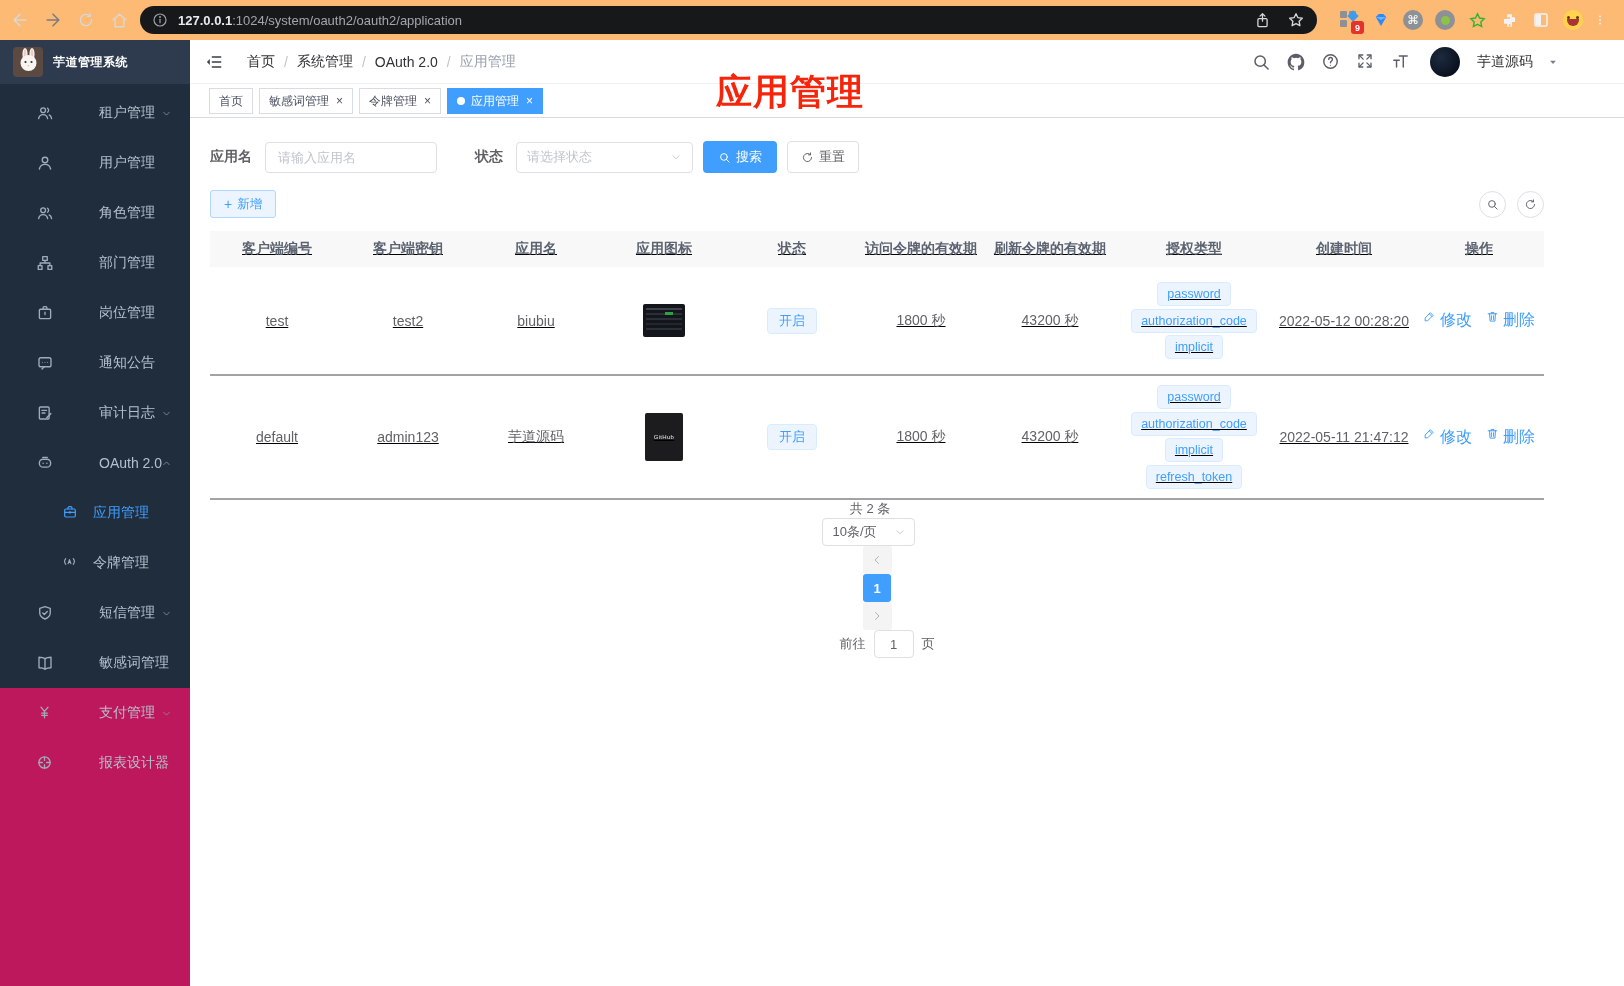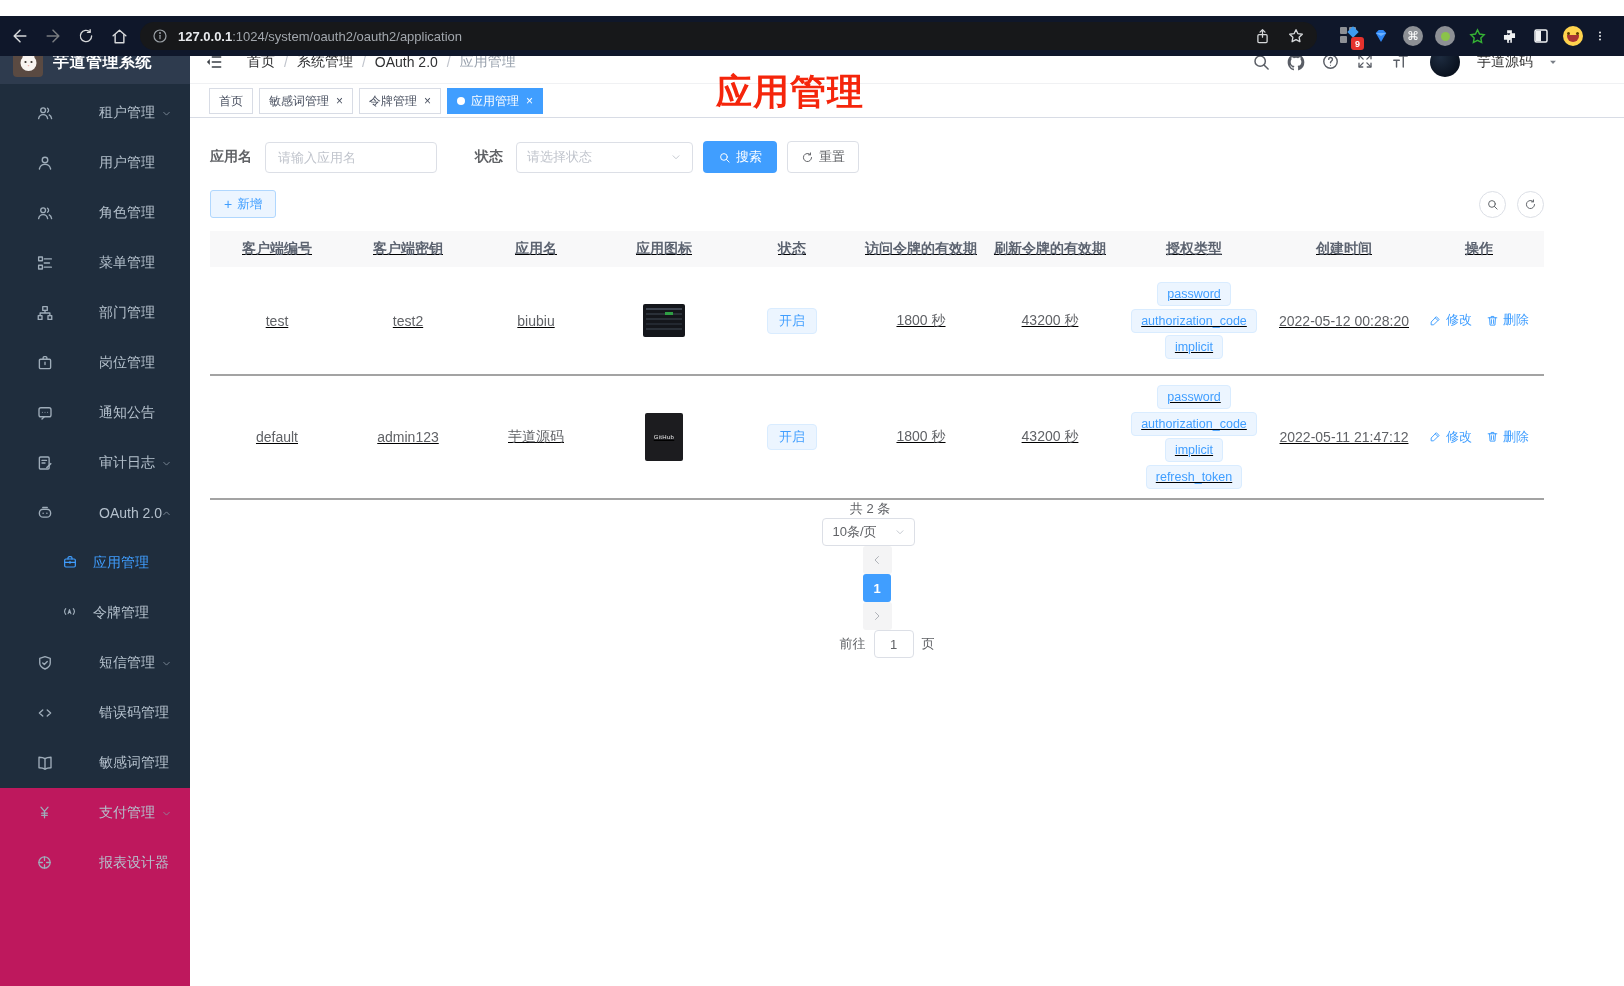--- a/index.html
+++ b/index.html
@@ -1,20 +1,20 @@
 <!DOCTYPE html>
 <html><head>
 <meta charset="utf-8">
 <style>
   * { margin:0; padding:0; box-sizing:border-box; }
   html,body { width:1624px; height:986px; overflow:hidden; font-family:"Liberation Sans", sans-serif; background:#fff; }
   svg { display:block; }
 
   
-  .bbar { position:absolute; top:16px; left:0; width:1624px; height:40px; background:#0f172a; z-index:100; }
+  .bbar { position:absolute; top:0; left:0; width:1624px; height:40px; background:#fdba74; z-index:100; }
   .bnav { position:absolute; left:10px; top:0; height:40px; display:flex; align-items:center; gap:13px; }
   .bicon { width:20px; height:20px; color:#d6d8da; display:flex; align-items:center; justify-content:center; }
   .bicon.dim { color:#797c80; }
   .url-pill { position:absolute; left:140px; top:6px; width:1177px; height:28px; border-radius:14px; background:#17181a; display:flex; align-items:center; padding:0 12px; }
   .url-pill .info { color:#9aa0a6; margin-right:10px; }
   .url-text { font-size:13px; white-space:nowrap; overflow:hidden; }
   .url-text .host { color:#e8eaed; }
   .url-text .path { color:#a2a7ad; }
   .pill-right { position:absolute; right:12px; top:0; height:28px; display:flex; align-items:center; gap:16px; color:#cfd2d6; }
   .ext-row { position:absolute; left:1338px; top:0; height:40px; display:flex; align-items:center; gap:10px; }
@@ -24,21 +24,21 @@
   .diam { position:absolute; width:8px; height:8px; background:#3e9bf0; transform:rotate(45deg); }
   .circle-ext { width:20px; height:20px; border-radius:50%; background:#8d9095; display:flex; align-items:center; justify-content:center; color:#fff; font-size:12px; }
   .gdot { width:9px; height:9px; border-radius:50%; background:#8bc34a; }
   .emoji-face { width:20px; height:20px; border-radius:50%; background:#ffd34d; position:relative; }
   .emoji-face:before { content:""; position:absolute; left:4px; top:6px; width:3px; height:3px; border-radius:50%; background:#5b3b00; box-shadow:9px 0 0 #5b3b00; }
   .emoji-face:after { content:""; position:absolute; left:4px; top:9px; width:12px; height:7px; border-radius:0 0 10px 10px; background:#a33; }
 
   
   .sidebar { position:absolute; left:0; top:40px; width:190px; height:946px; background:#1f2d3d; display:flex; flex-direction:column; z-index:40; }
   .logo { height:44px; background:#2e3b4e; display:flex; align-items:center; padding-left:13px; gap:10px; flex:0 0 auto; }
-  .logo-title { color:#fff; font-size:16px; font-weight:700; letter-spacing:.5px; }
+  .logo-title { color:#fff; font-size:12px; font-weight:700; letter-spacing:.5px; }
   .menu-dark { padding-top:4px; flex:0 0 auto; }
   .menu-light { background:#be185d; flex:1 1 auto; }
   .menu-item { height:50px; display:flex; align-items:center; color:#b4c0cc; font-size:14px; cursor:pointer; position:relative; }
   .menu-item .mi-icon { width:18px; height:18px; margin-right:13px; color:#9fadba; flex:0 0 auto; }
   .menu-item.indent1 { padding-left:36px;gap:32px; }
   .menu-item.indent2 { padding-left:62px; }
   .menu-item.active { color:#409eff; }
   .menu-item.active .mi-icon { color:#409eff; }
   .mi-chevron { position:absolute; right:18px; color:#8794a2; }
 
@@ -87,21 +87,21 @@
   thead th { height:36px; background:#f8f8f9; color:#5c6370; font-size:14px; font-weight:700; text-align:center; }
   tbody td { text-align:center; font-size:14px; color:#606266; border-bottom:2px solid #a3a3a3; vertical-align:middle; }
   tbody tr.r1 td { height:108px; }
   tbody tr.r2 td { height:124px; }
   .tag { display:inline-block; background:#ecf5ff; border:1px solid #d9ecff; color:#409eff; border-radius:4px; font-size:13px; height:26px; line-height:24px; padding:0 11px; }
   .grant-tags .tag { display:block; width:max-content; margin:2.5px auto; height:24px; line-height:22px; font-size:12.5px; padding:0 9px; }
   .thumb1 { width:42px; height:33px; margin:0 auto; border-radius:2px; background:#14161b; position:relative; overflow:hidden; }
   .thumb1:before { content:""; position:absolute; left:3px; top:4px; width:36px; height:2px; background:#3d4450; box-shadow:0 5px 0 #2a3038, 0 10px 0 #2a3038, 0 15px 0 #232830, 0 20px 0 #2a3038; }
   .thumb1:after { content:""; position:absolute; left:22px; top:8px; width:8px; height:3px; background:#2f9e44; }
   .thumb2 { width:38px; height:48px; margin:0 auto; border-radius:2px; background:#1c1c1f; color:#e9e9ea; font-size:6px; display:flex; align-items:center; justify-content:center; letter-spacing:.3px; }
-  .act-link { display:inline-flex; align-items:center; gap:4px; color:#409eff; font-size:13px; cursor:pointer; }
+  .act-link { display:inline-flex; align-items:flex-start; gap:4px; color:#409eff; font-size:16px; cursor:pointer; }
   .act-link + .act-link { margin-left:14px; }
   .act-link svg { width:13px; height:13px; }
 
   .pagination { display:flex; align-items:center; justify-content:flex-end; font-size:13px; color:#606266;flex-direction:column; }
   .pg-total { margin-right:14px; }
   .pg-size { width:93px; height:28px; border:1px solid #dcdfe6; border-radius:4px; display:flex; align-items:center; justify-content:space-between; padding:0 8px 0 10px; cursor:pointer; margin-right:18px; }
   .pg-size .chev { color:#c0c4cc; }
   .pg-btn { width:29px; height:28px; background:#f4f4f5; border-radius:3px; display:flex; align-items:center; justify-content:center; color:#a8abb2; cursor:pointer; margin:0 6px; }
   .pg-num { width:28px; height:28px; background:#409eff; color:#fff; border-radius:3px; display:flex; align-items:center; justify-content:center; font-weight:700; cursor:pointer; margin:0 6px; }
   .pg-goto { margin-left:20px; display:flex; align-items:center; gap:8px; }
@@ -257,30 +257,20 @@
             <path d="M3.5 19.5c.7-3.8 3.1-5.3 6-5.3s5.3 1.5 6 5.3"></path>
             <path d="M15.3 5.6a3.2 3.2 0 0 1 0 5.4"></path>
             <path d="M17.6 14.6c1.9.8 2.8 2.3 3.2 4.9"></path>
           </svg>
         </span>
         <span class="mi-label">角色管理</span>
       </div>
       <div class="menu-item indent1">
         <span class="mi-icon">
           <svg width="18" height="18" viewBox="0 0 24 24" fill="none" stroke="currentColor" stroke-width="1.8" stroke-linecap="round" stroke-linejoin="round">
-            <rect x="3.5" y="4" width="5" height="5"></rect>
-            <rect x="3.5" y="15" width="5" height="5"></rect>
-            <path d="M11 6.5h9.5M11 17.5h9.5M11 12h7"></path>
-          </svg>
-        </span>
-        <span class="mi-label">菜单管理</span>
-      </div>
-      <div class="menu-item indent1">
-        <span class="mi-icon">
-          <svg width="18" height="18" viewBox="0 0 24 24" fill="none" stroke="currentColor" stroke-width="1.8" stroke-linecap="round" stroke-linejoin="round">
             <rect x="9" y="3.5" width="6" height="5"></rect>
             <rect x="3" y="15.5" width="5" height="5"></rect>
             <rect x="16" y="15.5" width="5" height="5"></rect>
             <path d="M12 8.5v3.5M5.5 15.5V12h13v3.5"></path>
           </svg>
         </span>
         <span class="mi-label">部门管理</span>
       </div>
       <div class="menu-item indent1">
         <span class="mi-icon">
@@ -358,28 +348,20 @@
             <path d="M12 3.5l7 2.4V12c0 4-2.9 6.4-7 8-4.1-1.6-7-4-7-8V5.9z"></path>
             <path d="M9 12l2.1 2.1 3.9-4.1"></path>
           </svg>
         </span>
         <span class="mi-label">短信管理</span>
         <span class="mi-chevron">
           <svg width="11" height="11" viewBox="0 0 24 24" fill="none" stroke="currentColor" stroke-width="1.8" stroke-linecap="round" stroke-linejoin="round">
             <path d="M6 9.5l6 6 6-6"></path>
           </svg>
         </span>
-      </div>
-      <div class="menu-item indent1">
-        <span class="mi-icon">
-          <svg width="18" height="18" viewBox="0 0 24 24" fill="none" stroke="currentColor" stroke-width="1.8" stroke-linecap="round" stroke-linejoin="round">
-            <path d="M9 8l-4.5 4L9 16M15 8l4.5 4L15 16"></path>
-          </svg>
-        </span>
-        <span class="mi-label">错误码管理</span>
       </div>
       <div class="menu-item indent1">
         <span class="mi-icon">
           <svg width="18" height="18" viewBox="0 0 24 24" fill="none" stroke="currentColor" stroke-width="1.8" stroke-linecap="round" stroke-linejoin="round">
             <path d="M12 6.2C10 4.8 7.6 4.3 4 4.3v14c3.6 0 6 .5 8 1.9 2-1.4 4.4-1.9 8-1.9v-14c-3.6 0-6 .5-8 1.9z"></path>
             <path d="M12 6.2v14"></path>
           </svg>
         </span>
         <span class="mi-label">敏感词管理</span>
       </div>

